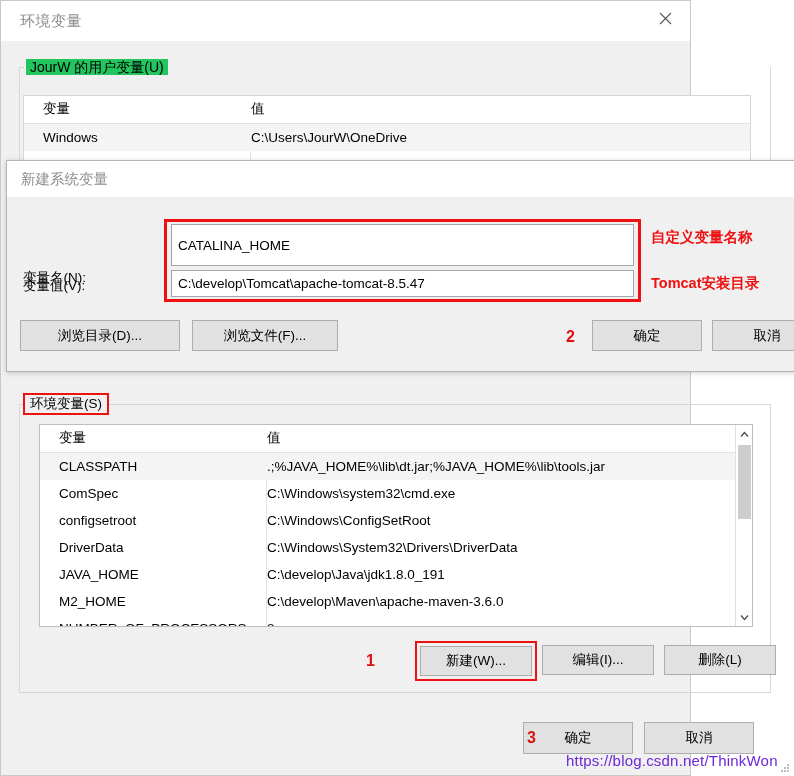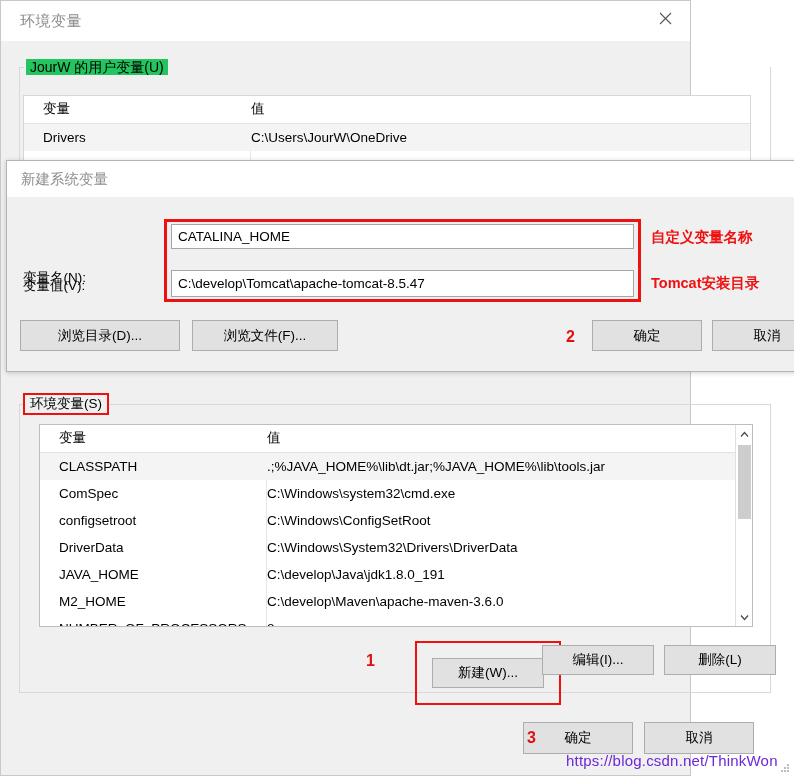--- a/index.html
+++ b/index.html
@@ -202,21 +202,21 @@
     color: #000;
     text-align: center;
     box-sizing: border-box;
     cursor: default;
     padding: 0;
   }
   #btn-new-wrap {
     position: absolute;
     left: 396px; top: 0;
     border: 2px solid #ee1111;
-    padding: 15px;
+    padding: 3px;
     box-sizing: border-box;
   }
   #btn-new { width: 112px; height: 30px; }
   #btn-edit {
     position: absolute;
     left: 523px; top: 4px;
     width: 112px; height: 30px;
   }
   #btn-delete {
     position: absolute;
@@ -300,21 +300,21 @@
     border: 1px solid #a6a6a6;
     font-size: 13.5px;
     font-family: "Liberation Sans", "DejaVu Sans", sans-serif;
     color: #000;
     padding: 0 6px;
     box-sizing: border-box;
     outline: none;
   }
   #inp-name {
     left: 171px; top: 224px;
-    width: 463px; height: 25px;
+    width: 463px; height: 42px;
   }
   #inp-value {
     left: 171px; top: 270px;
     width: 463px; height: 27px;
   }
   .nv-annot {
     position: absolute;
     color: #ee1111;
     font-weight: bold;
     font-size: 14.5px;
@@ -380,21 +380,21 @@
   <div id="user-group">
     <div id="user-group-frame"></div>
     <div id="user-group-label">JourW 的用户变量(U)</div>
     <div id="user-table">
       <div class="col-sep"></div>
       <div class="tbl-header">
         <div class="th th-var">变量</div>
         <div class="th th-val">值</div>
       </div>
       <div class="tbl-row alt">
-        <div class="c-var">Drivers</div>
+        <div class="c-var">Windows</div>
         <div class="c-val">C:\Users\JourW\OneDrive</div>
       </div>
       <div class="tbl-row">
         <div class="c-var">OneDriveConsumer</div>
         <div class="c-val">C:\Users\JourW\OneDrive</div>
       </div>
     </div>
   </div>
 
   <div id="sys-group">

